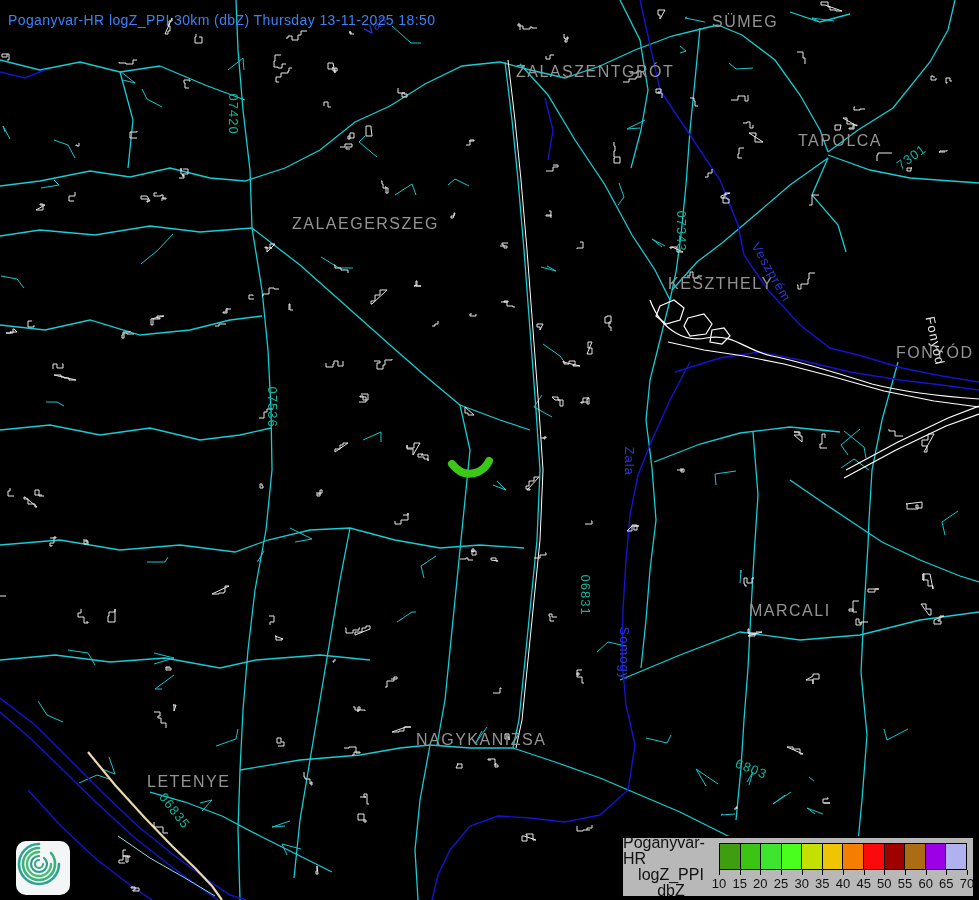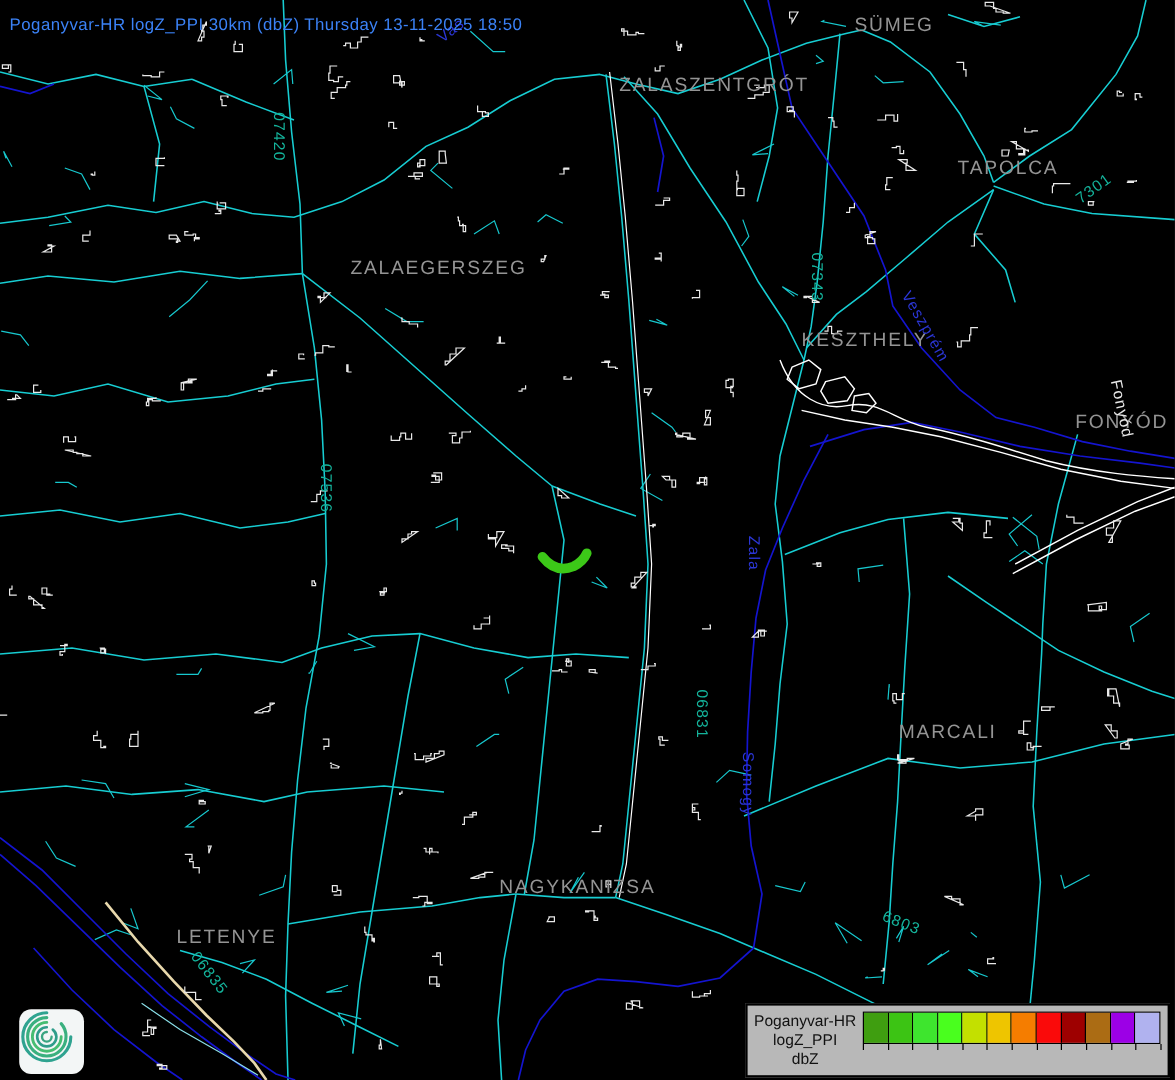--- a/index.html
+++ b/index.html
@@ -10,21 +10,21 @@
   .city{font-size:16px;letter-spacing:1.5px;color:#949494;}
   .roadnum{font-size:13px;letter-spacing:1px;color:#14b49c;}
   .county{font-size:13px;letter-spacing:1px;color:#2b36d6;}
   .route{font-size:13px;letter-spacing:1px;color:#e8e8e8;}
   .title{position:absolute;left:8px;top:12px;color:#3b82f6;font-size:14px;letter-spacing:.4px;}
   .logo{position:absolute;left:16px;top:841px;width:54px;height:54px;background:#f3f6f6;
         border-radius:10px;display:flex;align-items:center;justify-content:center;}
   .legend{position:absolute;left:621px;top:836px;width:354px;height:62px;background:#b8b8b8;
           border:2px solid #000;box-sizing:border-box;display:flex;}
   .legend-text{width:96px;display:flex;flex-direction:column;align-items:center;
-               justify-content:center;color:#111;font-size:13px;line-height:16px;}
+               justify-content:center;color:#111;font-size:16px;line-height:16px;}
   .legend-scale{position:relative;flex:1;margin:5px 6px 0 0;}
   .legend-bar{display:flex;height:27px;border:1px solid #000;box-sizing:border-box;}
   .legend-bar .cell{flex:1;border-right:1px solid #000;}
   .legend-bar .cell:last-child{border-right:none;}
   .legend-ticks{position:relative;height:5px;}
   .legend-ticks i{position:absolute;top:0;width:1px;height:5px;background:#000;}
   .legend-nums{position:relative;height:15px;color:#111;font-size:13px;}
   .legend-nums span{position:absolute;transform:translateX(-50%);top:1px;}
 </style>
 </head>
@@ -395,16 +395,31 @@
           <i style="left: 33.3333%;"></i>
           <i style="left: 41.6667%;"></i>
           <i style="left: 50%;"></i>
           <i style="left: 58.3333%;"></i>
           <i style="left: 66.6667%;"></i>
           <i style="left: 75%;"></i>
           <i style="left: 83.3333%;"></i>
           <i style="left: 91.6667%;"></i>
           <i style="left: 100%;"></i>
         </div>
+      <div class="legend-nums" id="legend-nums">
+          <span style="left: 0%;">10</span>
+          <span style="left: 8.33333%;">15</span>
+          <span style="left: 16.6667%;">20</span>
+          <span style="left: 25%;">25</span>
+          <span style="left: 33.3333%;">30</span>
+          <span style="left: 41.6667%;">35</span>
+          <span style="left: 50%;">40</span>
+          <span style="left: 58.3333%;">45</span>
+          <span style="left: 66.6667%;">50</span>
+          <span style="left: 75%;">55</span>
+          <span style="left: 83.3333%;">60</span>
+          <span style="left: 91.6667%;">65</span>
+          <span style="left: 100%;">70</span>
+        </div>
     </div>
   </div>
 
 </div>
 
 </body></html>

